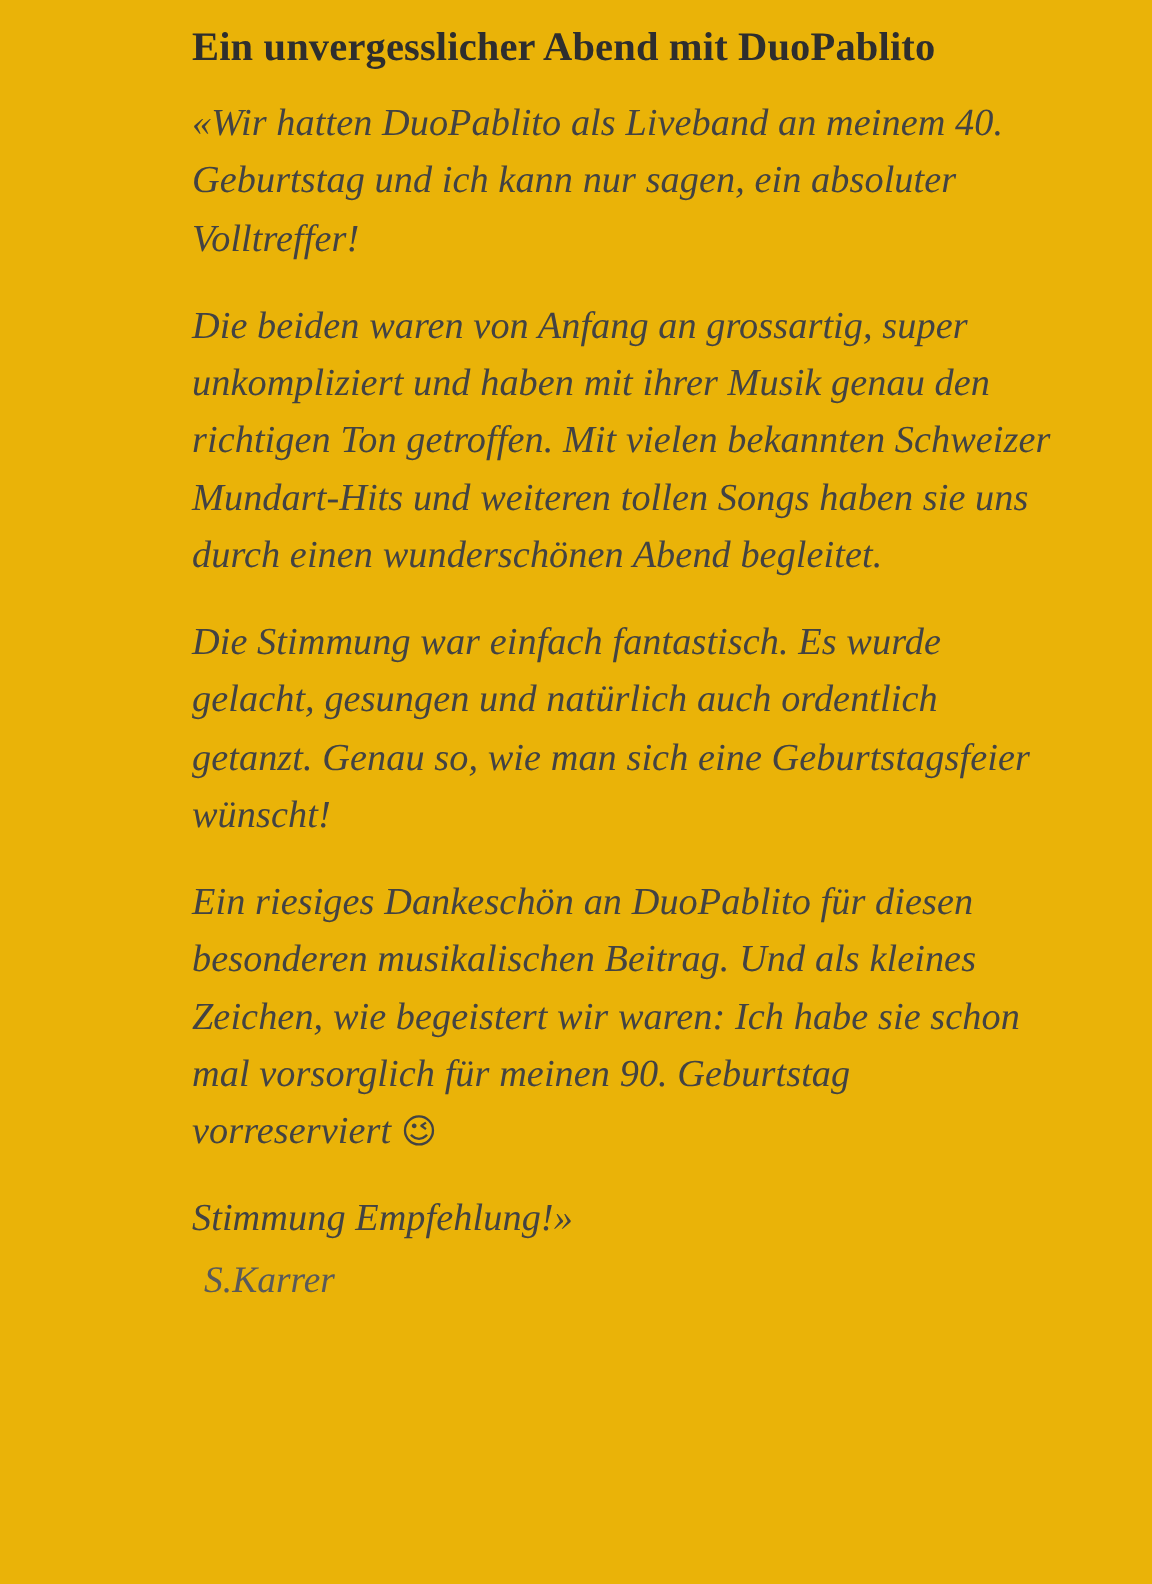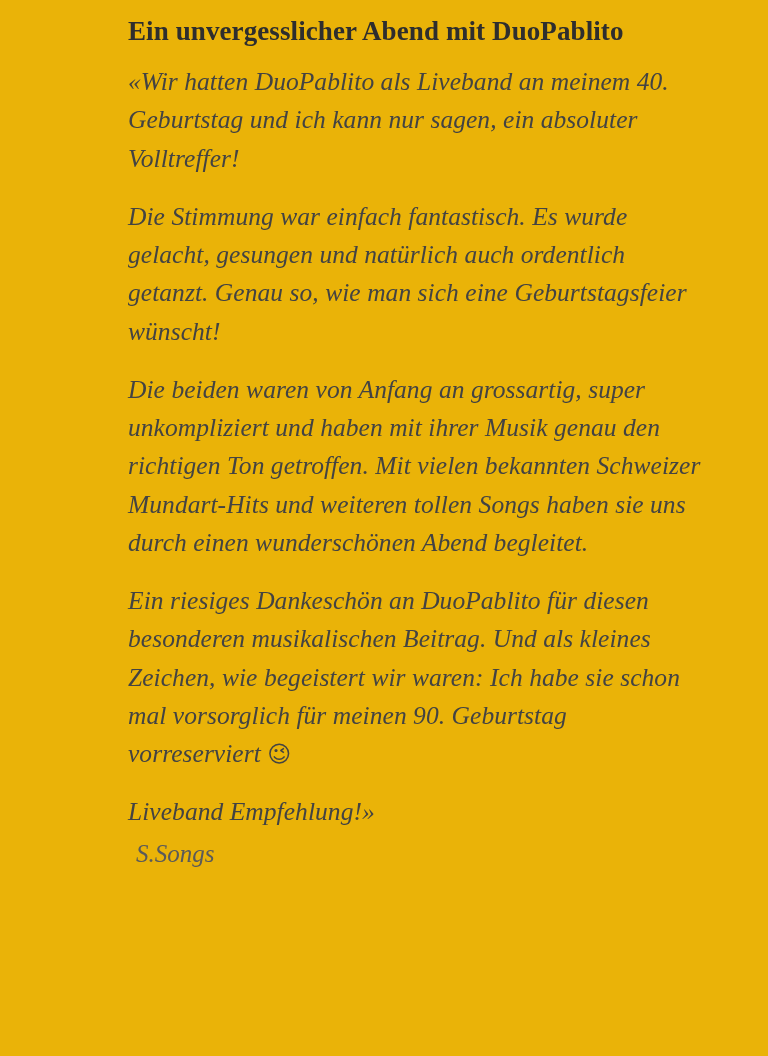--- a/index.html
+++ b/index.html
@@ -55,23 +55,23 @@
 </style>
 </head>
 <body>
 
 <div class="page">
 
   <h1 class="testimonial-title">Ein unvergesslicher Abend mit DuoPablito</h1>
 
   <p class="para">«Wir hatten DuoPablito als Liveband an meinem 40. Geburtstag und ich kann nur sagen, ein absoluter Volltreffer!</p>
 
+  <p class="para">Die beiden waren von Anfang an grossartig, super unkompliziert und haben mit ihrer Musik genau den richtigen Ton getroffen. Mit vielen bekannten Schweizer Mundart-Hits und weiteren tollen Songs haben sie uns durch einen wunderschönen Abend begleitet.</p>
+
   <p class="para">Die Stimmung war einfach fantastisch. Es wurde gelacht, gesungen und natürlich auch ordentlich getanzt. Genau so, wie man sich eine Geburtstagsfeier wünscht!</p>
-
-  <p class="para">Die beiden waren von Anfang an grossartig, super unkompliziert und haben mit ihrer Musik genau den richtigen Ton getroffen. Mit vielen bekannten Schweizer Mundart-Hits und weiteren tollen Songs haben sie uns durch einen wunderschönen Abend begleitet.</p>
 
   <p class="para"><span>Ein riesiges Dankeschön an DuoPablito für diesen besonderen musikalischen Beitrag.  Und als kleines Zeichen, wie begeistert wir waren: Ich habe sie schon mal vorsorglich für meinen 90. Geburtstag vorreserviert </span><span class="emoji">😉</span></p>
 
-  <p class="para">Liveband Empfehlung!»</p>
+  <p class="para">Stimmung Empfehlung!»</p>
 
-  <div class="author">S.Songs</div>
+  <div class="author">S.Karrer</div>
 
 </div>
 
 </body></html>

